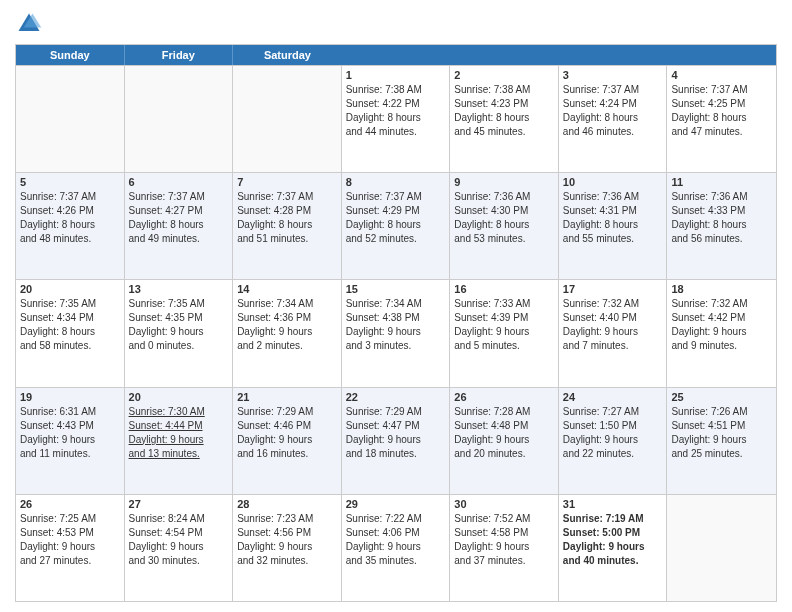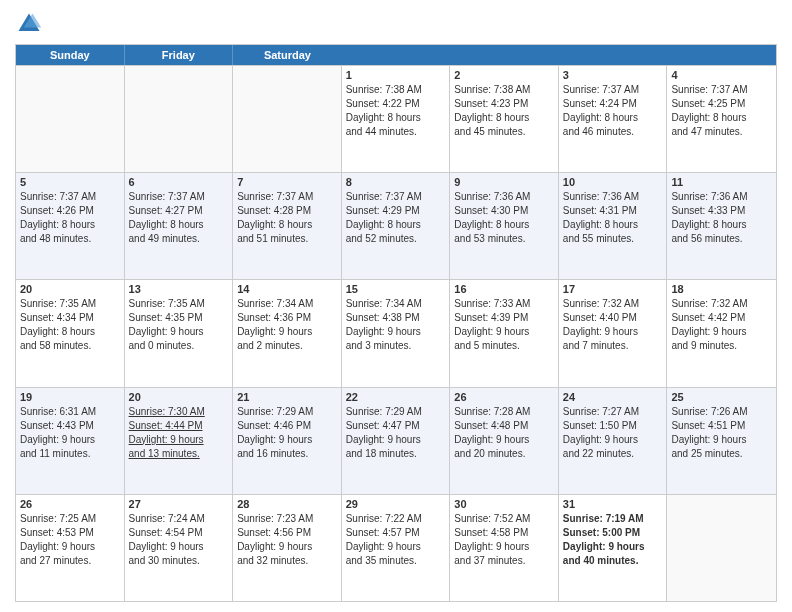--- a/index.html
+++ b/index.html
@@ -331,36 +331,36 @@
         <div class="cal-week">
           <div class="cal-cell">
             <span class="day-num">26</span>
             <div class="cell-info" style="white-space: pre-line;">Sunrise: 7:25 AM
 Sunset: 4:53 PM
 Daylight: 9 hours
 and 27 minutes.</div>
           </div>
           <div class="cal-cell">
             <span class="day-num">27</span>
-            <div class="cell-info" style="white-space: pre-line;">Sunrise: 7:24 AM
+            <div class="cell-info" style="white-space: pre-line;">Sunrise: 8:24 AM
 Sunset: 4:54 PM
 Daylight: 9 hours
 and 30 minutes.</div>
           </div>
           <div class="cal-cell">
             <span class="day-num">28</span>
             <div class="cell-info" style="white-space: pre-line;">Sunrise: 7:23 AM
 Sunset: 4:56 PM
 Daylight: 9 hours
 and 32 minutes.</div>
           </div>
           <div class="cal-cell">
             <span class="day-num">29</span>
             <div class="cell-info" style="white-space: pre-line;">Sunrise: 7:22 AM
-Sunset: 4:57 PM
+Sunset: 4:06 PM
 Daylight: 9 hours
 and 35 minutes.</div>
           </div>
           <div class="cal-cell">
             <span class="day-num">30</span>
             <div class="cell-info" style="white-space: pre-line;">Sunrise: 7:52 AM
 Sunset: 4:58 PM
 Daylight: 9 hours
 and 37 minutes.</div>
           </div>

